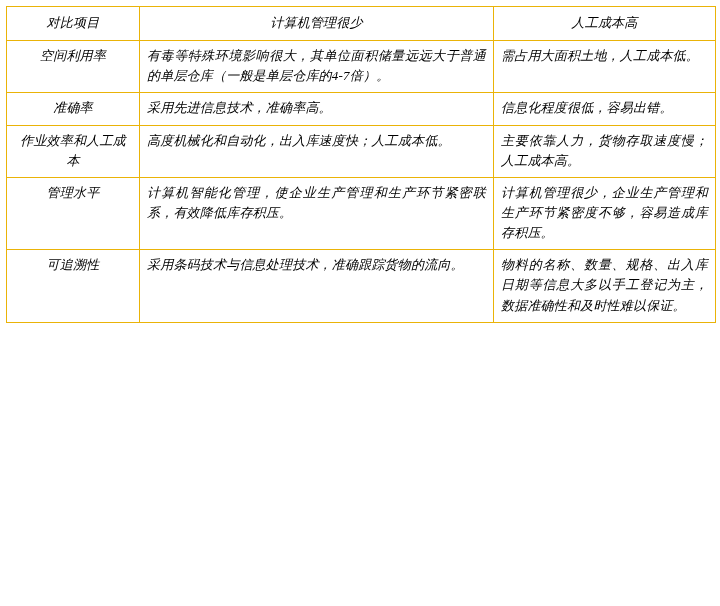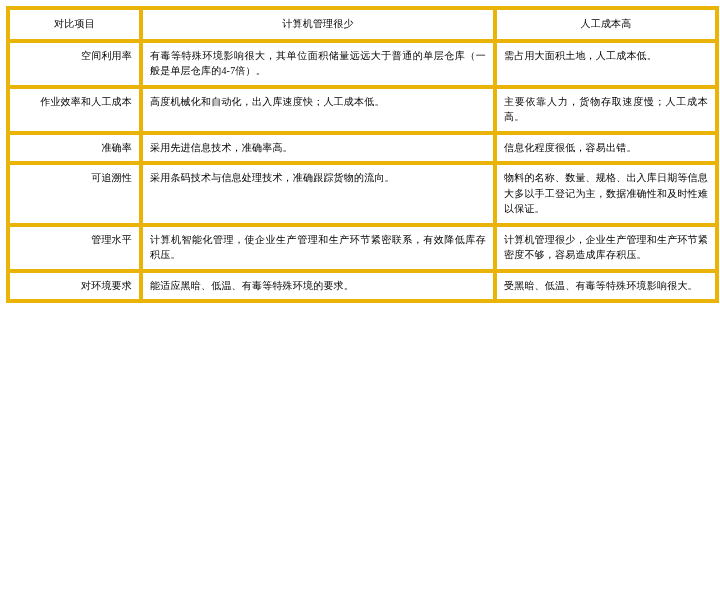--- a/index.html
+++ b/index.html
@@ -24,36 +24,37 @@
     border-collapse: collapse;
     width: 709px;
     margin: 6px 0 0 6px;
     table-layout: fixed;
   }
   table.compare col.c1 { width: 133px; }
   table.compare col.c2 { width: 354px; }
   table.compare col.c3 { width: 222px; }
   table.compare th,
   table.compare td {
-    border: 4px solid #eab308;
+    border: 1px solid #eab308;
     vertical-align: top;
     padding: 5px 7px 6px 7px;
-    font-size: 10px;
+    font-size: 13px;
     line-height: 1.55;
     letter-spacing: 0.2px;
     word-break: break-all;
+    font-style: italic;
   }
   table.compare thead th {
     text-align: center;
     font-weight: normal;
     padding-top: 6px;
     padding-bottom: 7px;
   }
   table.compare tbody td.label {
-    text-align: right;
+    text-align: center;
   }
   table.compare tbody td.body {
     text-align: justify;
     text-justify: inter-ideograph;
   }
 </style>
 </head>
 <body>
 
 <div class="page">
@@ -70,39 +71,34 @@
         <th>人工成本高</th>
       </tr>
     </thead>
     <tbody>
       <tr>
         <td class="label">空间利用率</td>
         <td class="body">有毒等特殊环境影响很大，其单位面积储量远远大于普通的单层仓库（一般是单层仓库的4-7倍）。</td>
         <td class="body">需占用大面积土地，人工成本低。</td>
       </tr>
       <tr>
-        <td class="label">作业效率和人工成本</td>
-        <td class="body">高度机械化和自动化，出入库速度快；人工成本低。</td>
-        <td class="body">主要依靠人力，货物存取速度慢；人工成本高。</td>
-      </tr>
-      <tr>
         <td class="label">准确率</td>
         <td class="body">采用先进信息技术，准确率高。</td>
         <td class="body">信息化程度很低，容易出错。</td>
       </tr>
       <tr>
-        <td class="label">可追溯性</td>
-        <td class="body">采用条码技术与信息处理技术，准确跟踪货物的流向。</td>
-        <td class="body">物料的名称、数量、规格、出入库日期等信息大多以手工登记为主，数据准确性和及时性难以保证。</td>
+        <td class="label">作业效率和人工成本</td>
+        <td class="body">高度机械化和自动化，出入库速度快；人工成本低。</td>
+        <td class="body">主要依靠人力，货物存取速度慢；人工成本高。</td>
       </tr>
       <tr>
         <td class="label">管理水平</td>
         <td class="body">计算机智能化管理，使企业生产管理和生产环节紧密联系，有效降低库存积压。</td>
         <td class="body">计算机管理很少，企业生产管理和生产环节紧密度不够，容易造成库存积压。</td>
       </tr>
       <tr>
-        <td class="label">对环境要求</td>
-        <td class="body">能适应黑暗、低温、有毒等特殊环境的要求。</td>
-        <td class="body">受黑暗、低温、有毒等特殊环境影响很大。</td>
+        <td class="label">可追溯性</td>
+        <td class="body">采用条码技术与信息处理技术，准确跟踪货物的流向。</td>
+        <td class="body">物料的名称、数量、规格、出入库日期等信息大多以手工登记为主，数据准确性和及时性难以保证。</td>
       </tr>
     </tbody>
   </table>
 </div>
 
 </body></html>

